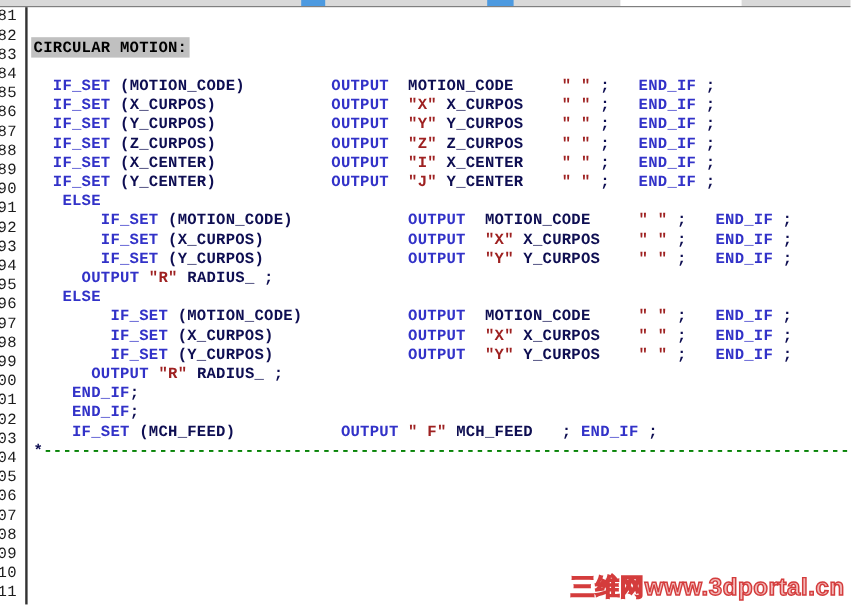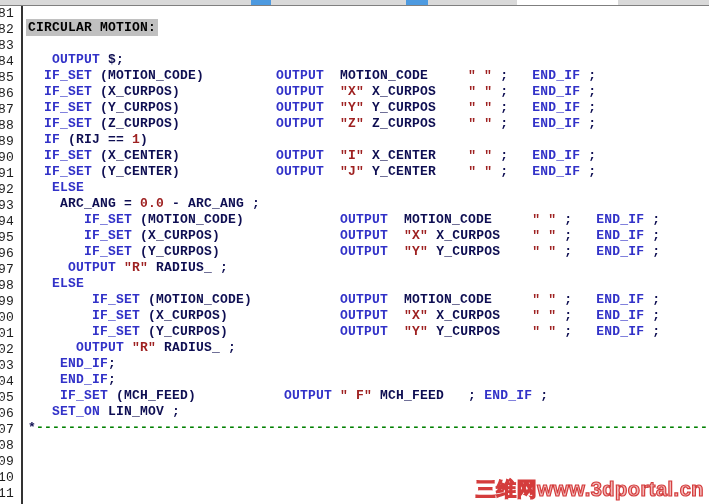--- a/index.html
+++ b/index.html
@@ -9,21 +9,21 @@
   .seg{position:absolute;top:0;height:5px;}
   .seg-blue1{left:251px;width:20px;background:#4d9ae0;}
   .seg-blue2{left:406px;width:22px;background:#4d9ae0;}
   .seg-white{left:517px;width:101px;background:#ffffff;}
   .top-line{position:absolute;left:0;top:5px;width:709px;height:1px;background:#7f7f7f;}
   .gutter{position:absolute;left:0;top:6px;width:14px;font-size:13px;letter-spacing:0.2px;
           color:#1c1c1c;font-weight:normal;}
   .ln{position:relative;height:16px;}
   .ln span{position:absolute;right:0;top:0;line-height:16px;white-space:pre;}
   .gutter-sep{position:absolute;left:21px;top:6px;width:2px;height:498px;background:#333333;}
-  .code{position:absolute;left:28px;top:4px;font-size:13px;font-weight:bold;letter-spacing:0.2px;}
+  .code{position:absolute;left:28px;top:16px;font-size:13px;font-weight:bold;letter-spacing:0.2px;}
   .cl{height:16px;line-height:16px;white-space:pre;}
   .k{color:var(--kw,#3232c8);}
   .p{color:var(--plain,#0e0e52);}
   .s{color:var(--str,#9e2121);}
   .c{color:var(--cmt,#008000);}
   .hl{background:var(--hlbg,#c0c0c0);color:#000000;padding:1px 2px;margin-left:-2px;}
   .watermark{position:absolute;right:5px;bottom:1px;z-index:5;
              font-family:"Liberation Sans",sans-serif;font-weight:bold;font-size:20px;
              letter-spacing:0.5px;color:#f2b8b8;margin-left:24px;-webkit-text-stroke:1.2px var(--wm,#d43c3c);}
 </style>
@@ -132,40 +132,36 @@
       <div class="ln">
         <span>111</span>
       </div>
     </div>
   <div class="gutter-sep"></div>
 
   <div class="code">
       <div class="cl"></div>
       <div class="cl"><span class="hl">CIRCULAR MOTION:</span></div>
       <div class="cl"></div>
-      <div class="cl"><span class="p">   </span><span class="k">OUTPUT</span><span class="p"> $;</span></div>
       <div class="cl"><span class="p">  </span><span class="k">IF_SET</span><span class="p"> (MOTION_CODE)         </span><span class="k">OUTPUT</span><span class="p">  MOTION_CODE     </span><span class="s">" "</span><span class="p"> ;   </span><span class="k">END_IF</span><span class="p"> ;</span></div>
       <div class="cl"><span class="p">  </span><span class="k">IF_SET</span><span class="p"> (X_CURPOS)            </span><span class="k">OUTPUT</span><span class="p">  </span><span class="s">"X"</span><span class="p"> X_CURPOS    </span><span class="s">" "</span><span class="p"> ;   </span><span class="k">END_IF</span><span class="p"> ;</span></div>
       <div class="cl"><span class="p">  </span><span class="k">IF_SET</span><span class="p"> (Y_CURPOS)            </span><span class="k">OUTPUT</span><span class="p">  </span><span class="s">"Y"</span><span class="p"> Y_CURPOS    </span><span class="s">" "</span><span class="p"> ;   </span><span class="k">END_IF</span><span class="p"> ;</span></div>
       <div class="cl"><span class="p">  </span><span class="k">IF_SET</span><span class="p"> (Z_CURPOS)            </span><span class="k">OUTPUT</span><span class="p">  </span><span class="s">"Z"</span><span class="p"> Z_CURPOS    </span><span class="s">" "</span><span class="p"> ;   </span><span class="k">END_IF</span><span class="p"> ;</span></div>
-      <div class="cl"><span class="p">  </span><span class="k">IF</span><span class="p"> (RIJ == </span><span class="s">1</span><span class="p">)</span></div>
       <div class="cl"><span class="p">  </span><span class="k">IF_SET</span><span class="p"> (X_CENTER)            </span><span class="k">OUTPUT</span><span class="p">  </span><span class="s">"I"</span><span class="p"> X_CENTER    </span><span class="s">" "</span><span class="p"> ;   </span><span class="k">END_IF</span><span class="p"> ;</span></div>
       <div class="cl"><span class="p">  </span><span class="k">IF_SET</span><span class="p"> (Y_CENTER)            </span><span class="k">OUTPUT</span><span class="p">  </span><span class="s">"J"</span><span class="p"> Y_CENTER    </span><span class="s">" "</span><span class="p"> ;   </span><span class="k">END_IF</span><span class="p"> ;</span></div>
       <div class="cl"><span class="p">   </span><span class="k">ELSE</span></div>
-      <div class="cl"><span class="p">    ARC_ANG = </span><span class="s">0.0</span><span class="p"> - ARC_ANG ;</span></div>
       <div class="cl"><span class="p">       </span><span class="k">IF_SET</span><span class="p"> (MOTION_CODE)            </span><span class="k">OUTPUT</span><span class="p">  MOTION_CODE     </span><span class="s">" "</span><span class="p"> ;   </span><span class="k">END_IF</span><span class="p"> ;</span></div>
       <div class="cl"><span class="p">       </span><span class="k">IF_SET</span><span class="p"> (X_CURPOS)               </span><span class="k">OUTPUT</span><span class="p">  </span><span class="s">"X"</span><span class="p"> X_CURPOS    </span><span class="s">" "</span><span class="p"> ;   </span><span class="k">END_IF</span><span class="p"> ;</span></div>
       <div class="cl"><span class="p">       </span><span class="k">IF_SET</span><span class="p"> (Y_CURPOS)               </span><span class="k">OUTPUT</span><span class="p">  </span><span class="s">"Y"</span><span class="p"> Y_CURPOS    </span><span class="s">" "</span><span class="p"> ;   </span><span class="k">END_IF</span><span class="p"> ;</span></div>
       <div class="cl"><span class="p">     </span><span class="k">OUTPUT</span><span class="p"> </span><span class="s">"R"</span><span class="p"> RADIUS_ ;</span></div>
       <div class="cl"><span class="p">   </span><span class="k">ELSE</span></div>
       <div class="cl"><span class="p">        </span><span class="k">IF_SET</span><span class="p"> (MOTION_CODE)           </span><span class="k">OUTPUT</span><span class="p">  MOTION_CODE     </span><span class="s">" "</span><span class="p"> ;   </span><span class="k">END_IF</span><span class="p"> ;</span></div>
       <div class="cl"><span class="p">        </span><span class="k">IF_SET</span><span class="p"> (X_CURPOS)              </span><span class="k">OUTPUT</span><span class="p">  </span><span class="s">"X"</span><span class="p"> X_CURPOS    </span><span class="s">" "</span><span class="p"> ;   </span><span class="k">END_IF</span><span class="p"> ;</span></div>
       <div class="cl"><span class="p">        </span><span class="k">IF_SET</span><span class="p"> (Y_CURPOS)              </span><span class="k">OUTPUT</span><span class="p">  </span><span class="s">"Y"</span><span class="p"> Y_CURPOS    </span><span class="s">" "</span><span class="p"> ;   </span><span class="k">END_IF</span><span class="p"> ;</span></div>
       <div class="cl"><span class="p">      </span><span class="k">OUTPUT</span><span class="p"> </span><span class="s">"R"</span><span class="p"> RADIUS_ ;</span></div>
       <div class="cl"><span class="p">    </span><span class="k">END_IF</span><span class="p">;</span></div>
       <div class="cl"><span class="p">    </span><span class="k">END_IF</span><span class="p">;</span></div>
       <div class="cl"><span class="p">    </span><span class="k">IF_SET</span><span class="p"> (MCH_FEED)           </span><span class="k">OUTPUT</span><span class="p"> </span><span class="s">" F"</span><span class="p"> MCH_FEED   ; </span><span class="k">END_IF</span><span class="p"> ;</span></div>
-      <div class="cl"><span class="p">   </span><span class="k">SET_ON</span><span class="p"> LIN_MOV ;</span></div>
       <div class="cl"><span class="p">*</span><span class="c">------------------------------------------------------------------------------------</span></div>
     </div>
 
   <div class="watermark">三维网www.3dportal.cn</div>
 </div>
 
 </body></html>

